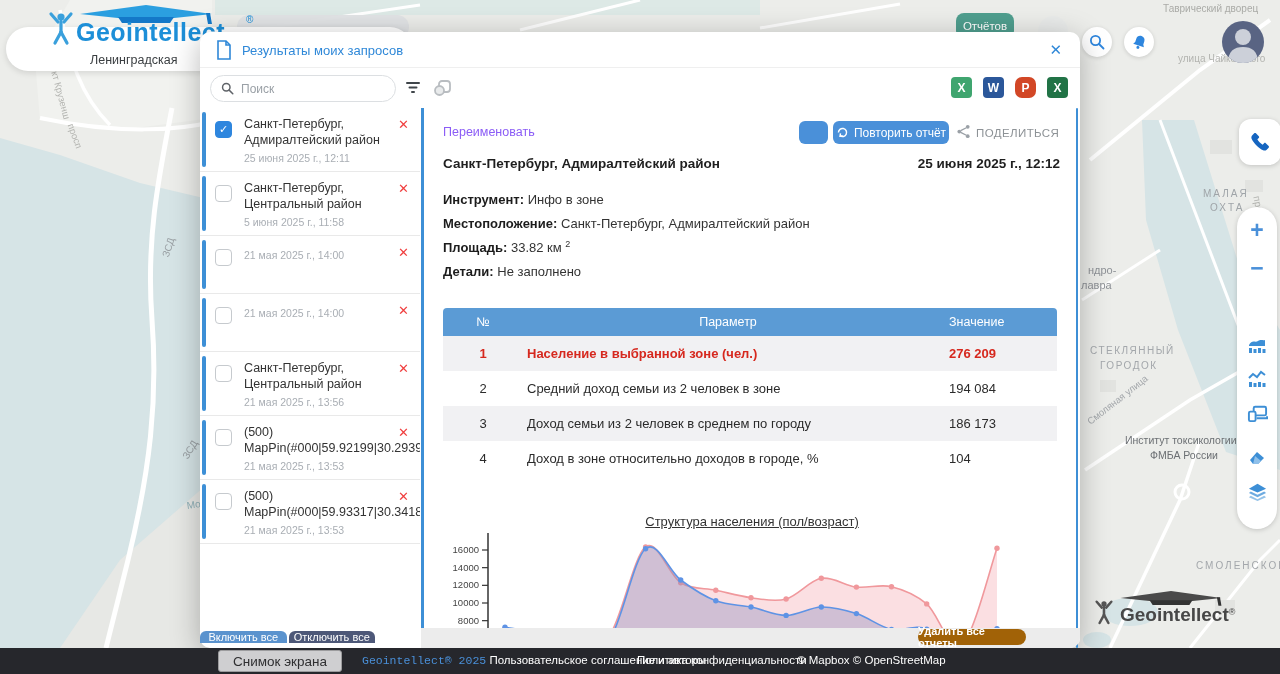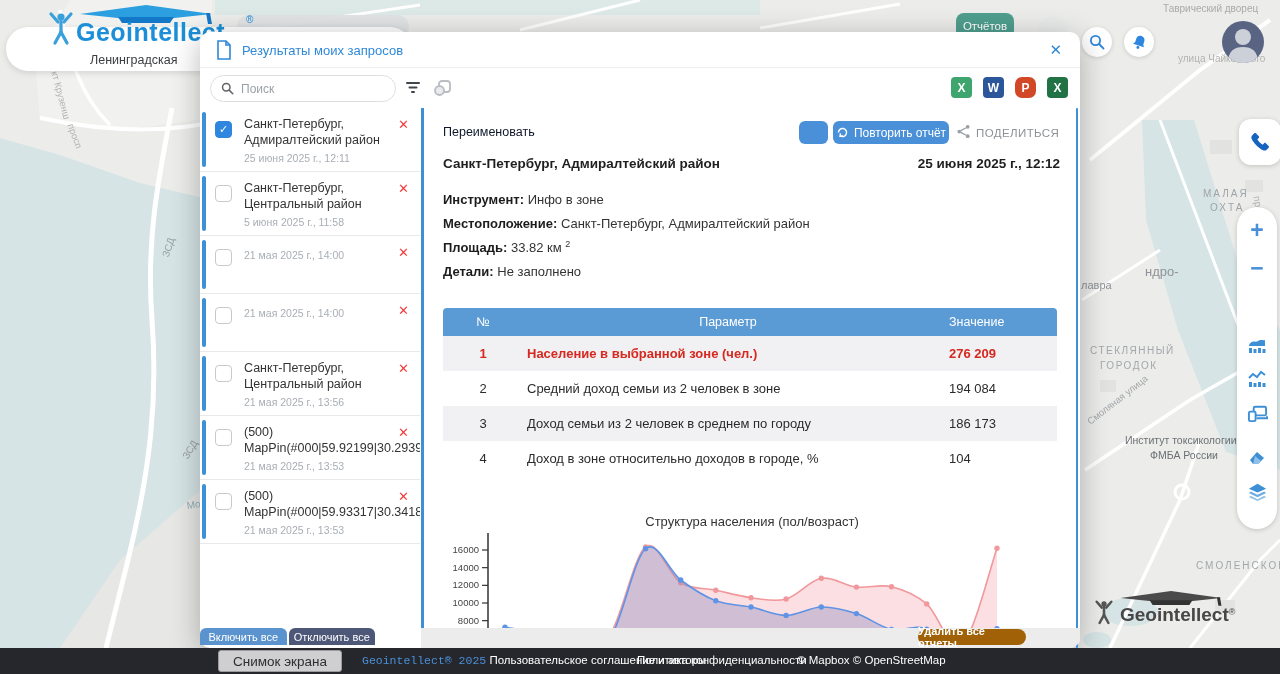--- a/index.html
+++ b/index.html
@@ -55,27 +55,27 @@
   .list-panel { position:absolute; left:0; top:76px; width:220px; height:520px; overflow:hidden; }
   .list-item { position:relative; border-bottom:1px solid #e9e9e9; padding:9px 24px 7px 44px; min-height:58px; }
   .item-bar { position:absolute; left:2px; top:4px; bottom:4px; width:4px; border-radius:2px; background:#3d8fd6; }
   .item-check { position:absolute; left:15px; top:13px; width:17px; height:17px; border:1.5px solid #c6cace; border-radius:4px; background:#fff; display:flex; align-items:center; justify-content:center; }
   .item-check.checked { background:#2e86de; border-color:#2e86de; color:#fff; font-size:11px; }
   .item-title { font-size:12.5px; color:#333; line-height:15.5px; max-width:152px; }
   .item-date { font-size:10.5px; color:#a9aeb4; margin-top:4px; }
   .item-delete { position:absolute; right:11px; top:9px; color:#f03e3e; font-size:13px; cursor:pointer; }
   .panel-divider { position:absolute; left:221px; top:76px; width:2.5px; height:540px; background:#3d8fd6; }
   .content-scrollbar { position:absolute; right:2px; top:76px; width:2.5px; height:540px; background:#3d8fd6; border-radius:2px; }
-  .list-tabs { position:absolute; left:0; top:596px; width:175px; height:17px; display:flex; gap:2px; }
+  .list-tabs { position:absolute; left:0; top:596px; width:175px; height:17px; display:flex; gap:2px;align-items:center; }
   .tab-enable { flex:1; background:#5b93ce; color:#fff; font-size:11px; display:flex; align-items:center; justify-content:center; border-radius:6px 6px 0 0; }
   .tab-disable { flex:1; background:#4d5878; color:#fff; font-size:11px; display:flex; align-items:center; justify-content:center; border-radius:6px 6px 0 0; }
 
   
   .content { position:absolute; left:224px; top:76px; width:656px; height:520px; }
-  .rename-link { position:absolute; left:19px; top:17px; font-size:12.5px; color:#0f172a; cursor:pointer; }
+  .rename-link { position:absolute; left:19px; top:17px; font-size:12.5px; color:#8b5cf6; cursor:pointer; }
   .btn-blue-square { position:absolute; left:375px; top:13px; width:29px; height:23px; border-radius:6px; background:#4a90d9; cursor:pointer; }
   .btn-repeat { position:absolute; left:409px; top:13px; width:116px; height:23px; border-radius:6px; background:#4a90d9; color:#fff; font-size:12px; display:flex; align-items:center; justify-content:center; gap:5px; cursor:pointer; }
   .share-icon { position:absolute; left:532px; top:16px; }
   .share-label { position:absolute; left:552px; top:19px; font-size:11.5px; color:#8d9296; letter-spacing:.4px; }
   .report-title { position:absolute; left:19px; top:48px; font-size:13.5px; font-weight:bold; color:#1f1f1f; }
   .report-date { position:absolute; right:20px; top:48px; font-size:13.5px; font-weight:bold; color:#1f1f1f; }
   .fields { position:absolute; left:19px; top:84px; font-size:13px; color:#333; }
   .fields .frow { margin-bottom:8.5px; }
   .fields b { color:#1c1c1c; }
 
@@ -87,21 +87,21 @@
   .ztable td { height:35px; color:#2b2b2b; }
   .ztable .c-num { width:80px; text-align:center; }
   .ztable .c-par { text-align:left; padding-left:4px; }
   .ztable thead .c-par { text-align:center; }
   .ztable .c-val { width:128px; text-align:left; padding-left:20px; }
   .ztable tbody tr:nth-child(odd) { background:#f1f1f3; }
   .ztable tbody tr.hl td { color:#d6281e; font-weight:bold; }
 
   
   .chart-box { position:absolute; left:0; top:394px; width:656px; height:158px; overflow:hidden; }
-  .chart-title { text-align:center; font-size:13px; color:#333; margin-top:12px; }
+  .chart-title { text-align:center; font-size:13px; color:#333; margin-top:12px;text-decoration:underline; }
   .content-bottom-strip { position:absolute; left:221px; top:596px; width:659px; height:20px; background:#ececec; border-radius:0 0 10px 0; }
   .btn-delete-all { position:absolute; left:497px; top:1px; width:108px; height:16px; border-radius:9px; background:#a16207; color:#fff; font-size:11px; font-weight:bold; display:flex; align-items:center; justify-content:center; cursor:pointer; }
 
   
   .footer { position:absolute; left:0; top:648px; width:1280px; height:26px; background:#26272c; }
   .screenshot-btn { position:absolute; left:218px; top:2px; height:22px; padding:0 14px; background:#cfcfd1; border:1px solid #9c9c9e; border-radius:3px; color:#2f2f31; font-size:13.5px; display:flex; align-items:center; }
   .foot-text { position:absolute; top:6px; font-size:11.5px; color:#fff; white-space:nowrap; }
   .foot-brand { color:#4a90d9;font-family:Liberation Mono, monospace; }
 </style>
 </head>
@@ -139,21 +139,21 @@
 
     <path d="M250,30 L420,5" stroke="#fff" stroke-width="3" fill="none"></path>
     <path d="M520,30 L640,0" stroke="#fff" stroke-width="3" fill="none"></path>
     <path d="M760,28 L900,4" stroke="#fff" stroke-width="3" fill="none"></path>
   </svg>
   <div id="map-labels">
       <div class="map-label" style="left: 1163px; top: 3px; font-size: 10px; color: rgb(170, 171, 167);">Таврический дворец</div>
       <div class="map-label" style="left: 1178px; top: 53px; font-size: 10px; color: rgb(179, 180, 176);">улица Чайковского</div>
       <div class="map-label" style="left: 1203px; top: 188px; font-size: 10px; color: rgb(159, 164, 168); letter-spacing: 2px;">МАЛАЯ</div>
       <div class="map-label" style="left: 1210px; top: 202px; font-size: 10px; color: rgb(159, 164, 168); letter-spacing: 2px;">ОХТА</div>
-      <div class="map-label" style="left: 1117px; top: 264px; font-size: 13px; color: rgb(142, 146, 151); margin-left: 28px;">ндро-</div>
+      <div class="map-label" style="left: 1060px; top: 264px; font-size: 11px; color: rgb(142, 146, 151); margin-left: 28px;">ндро-</div>
       <div class="map-label" style="left: 1081px; top: 279px; font-size: 11px; color: rgb(142, 146, 151);">лавра</div>
       <div class="map-label" style="left: 1262px; top: 195px; font-size: 10px; color: rgb(179, 180, 176); transform: rotate(78deg); transform-origin: left top;">прос</div>
       <div class="map-label" style="left: 1090px; top: 345px; font-size: 10px; color: rgb(163, 167, 171); letter-spacing: 1.5px;">СТЕКЛЯННЫЙ</div>
       <div class="map-label" style="left: 1100px; top: 360px; font-size: 10px; color: rgb(163, 167, 171); letter-spacing: 1.5px;">ГОРОДОК</div>
       <div class="map-label" style="left: 1085px; top: 418px; font-size: 9.5px; color: rgb(163, 167, 171); transform: rotate(-38deg); transform-origin: left top;">Смоляная улица</div>
       <div class="map-label" style="left: 1125px; top: 434px; font-size: 10.5px; color: rgb(107, 111, 115);">Институт токсикологии</div>
       <div class="map-label" style="left: 1150px; top: 449px; font-size: 10.5px; color: rgb(107, 111, 115);">ФМБА России</div>
       <div class="map-label" style="left: 1252px; top: 320px; font-size: 9px; color: rgb(179, 180, 176); transform: rotate(75deg); transform-origin: left top;">Октябрьская</div>
       <div class="map-label" style="left: 1196px; top: 560px; font-size: 10px; color: rgb(163, 167, 171); letter-spacing: 2px;">СМОЛЕНСКОЕ</div>
       <div class="map-label" style="left: 160px; top: 255px; font-size: 10px; color: rgb(154, 160, 164); transform: rotate(-72deg); transform-origin: left top;">ЗСД</div>

